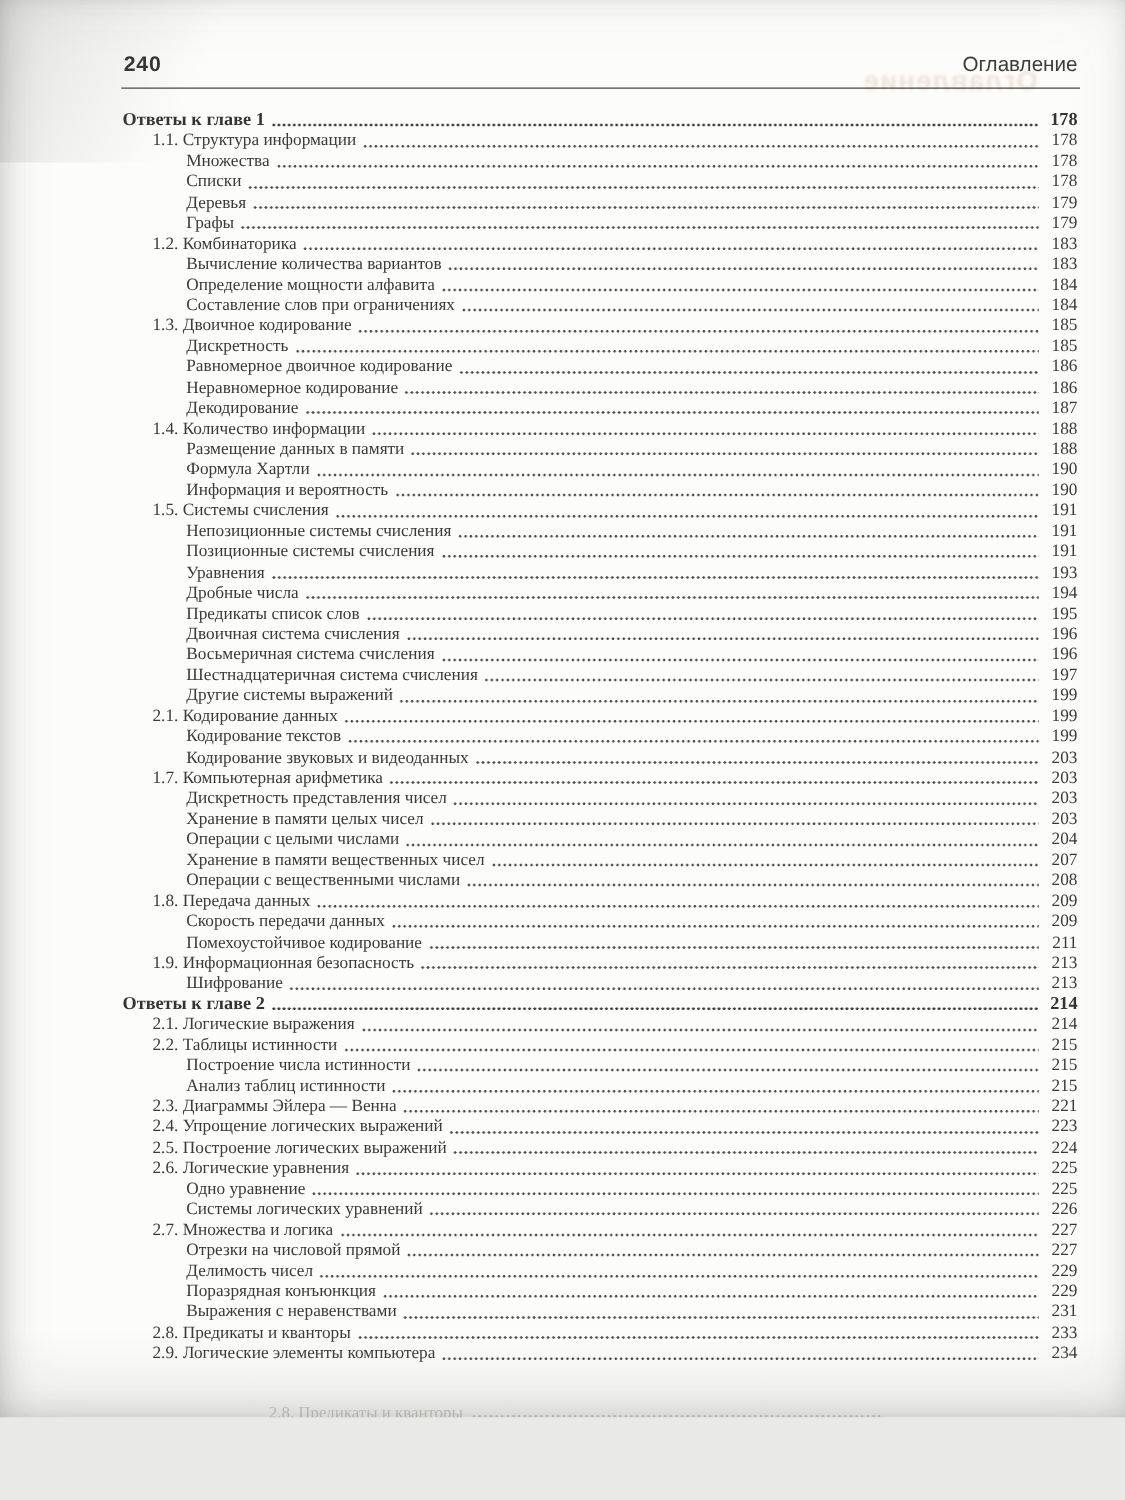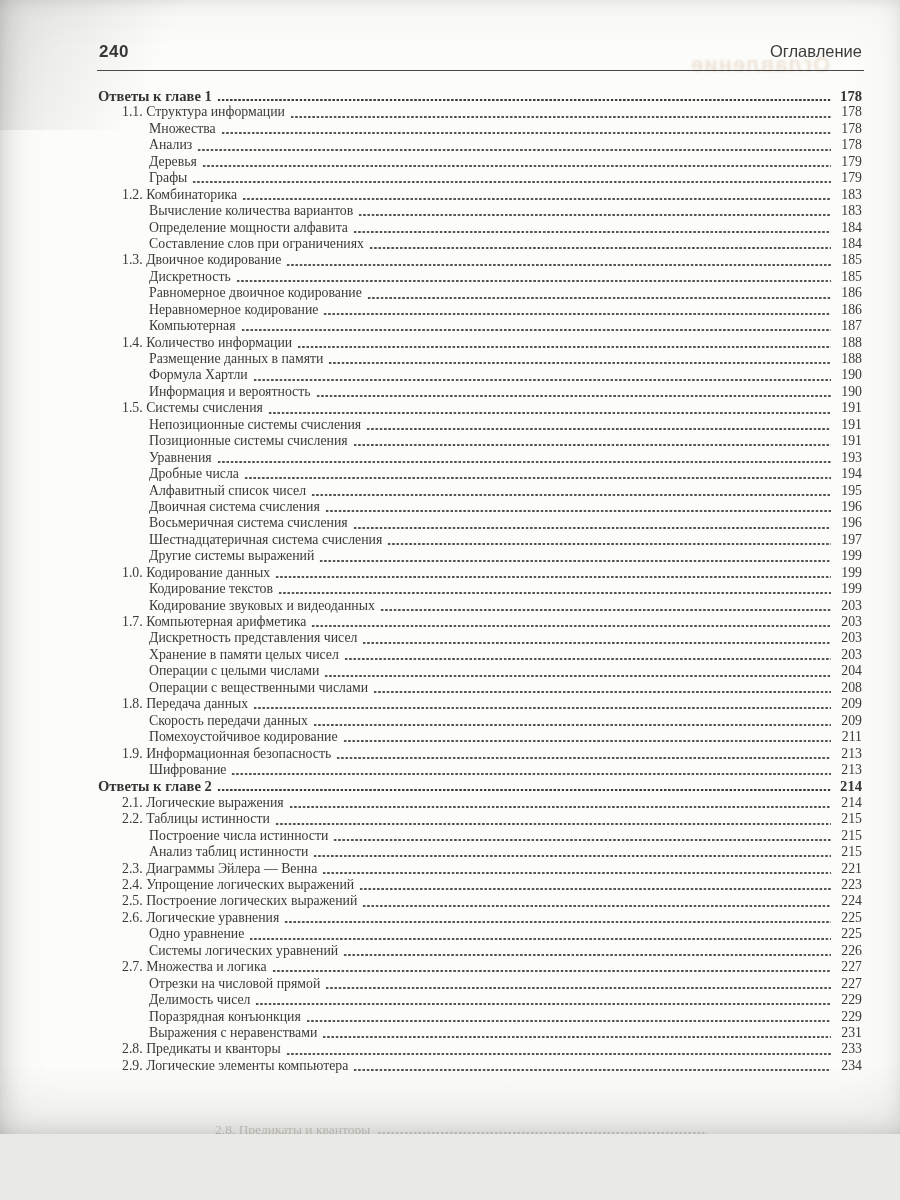--- a/index.html
+++ b/index.html
@@ -97,21 +97,21 @@
     <span class="lbl">1.1. Структура информации</span>
     <span class="leader"></span>
     <span class="pg">178</span>
   </div>
       <div class="row lvl2">
     <span class="lbl">Множества</span>
     <span class="leader"></span>
     <span class="pg">178</span>
   </div>
       <div class="row lvl2">
-    <span class="lbl">Анализ</span>
+    <span class="lbl">Списки</span>
     <span class="leader"></span>
     <span class="pg">178</span>
   </div>
       <div class="row lvl2">
     <span class="lbl">Деревья</span>
     <span class="leader"></span>
     <span class="pg">179</span>
   </div>
       <div class="row lvl2">
     <span class="lbl">Графы</span>
@@ -152,21 +152,21 @@
     <span class="lbl">Равномерное двоичное кодирование</span>
     <span class="leader"></span>
     <span class="pg">186</span>
   </div>
       <div class="row lvl2">
     <span class="lbl">Неравномерное кодирование</span>
     <span class="leader"></span>
     <span class="pg">186</span>
   </div>
       <div class="row lvl2">
-    <span class="lbl">Компьютерная</span>
+    <span class="lbl">Декодирование</span>
     <span class="leader"></span>
     <span class="pg">187</span>
   </div>
       <div class="row lvl1">
     <span class="lbl">1.4. Количество информации</span>
     <span class="leader"></span>
     <span class="pg">188</span>
   </div>
       <div class="row lvl2">
     <span class="lbl">Размещение данных в памяти</span>
@@ -202,21 +202,21 @@
     <span class="lbl">Уравнения</span>
     <span class="leader"></span>
     <span class="pg">193</span>
   </div>
       <div class="row lvl2">
     <span class="lbl">Дробные числа</span>
     <span class="leader"></span>
     <span class="pg">194</span>
   </div>
       <div class="row lvl2">
-    <span class="lbl">Алфавитный список чисел</span>
+    <span class="lbl">Предикаты список слов</span>
     <span class="leader"></span>
     <span class="pg">195</span>
   </div>
       <div class="row lvl2">
     <span class="lbl">Двоичная система счисления</span>
     <span class="leader"></span>
     <span class="pg">196</span>
   </div>
       <div class="row lvl2">
     <span class="lbl">Восьмеричная система счисления</span>
@@ -227,21 +227,21 @@
     <span class="lbl">Шестнадцатеричная система счисления</span>
     <span class="leader"></span>
     <span class="pg">197</span>
   </div>
       <div class="row lvl2">
     <span class="lbl">Другие системы выражений</span>
     <span class="leader"></span>
     <span class="pg">199</span>
   </div>
       <div class="row lvl1">
-    <span class="lbl">1.0. Кодирование данных</span>
+    <span class="lbl">2.1. Кодирование данных</span>
     <span class="leader"></span>
     <span class="pg">199</span>
   </div>
       <div class="row lvl2">
     <span class="lbl">Кодирование текстов</span>
     <span class="leader"></span>
     <span class="pg">199</span>
   </div>
       <div class="row lvl2">
     <span class="lbl">Кодирование звуковых и видеоданных</span>
@@ -260,20 +260,25 @@
   </div>
       <div class="row lvl2">
     <span class="lbl">Хранение в памяти целых чисел</span>
     <span class="leader"></span>
     <span class="pg">203</span>
   </div>
       <div class="row lvl2">
     <span class="lbl">Операции с целыми числами</span>
     <span class="leader"></span>
     <span class="pg">204</span>
+  </div>
+      <div class="row lvl2">
+    <span class="lbl">Хранение в памяти вещественных чисел</span>
+    <span class="leader"></span>
+    <span class="pg">207</span>
   </div>
       <div class="row lvl2">
     <span class="lbl">Операции с вещественными числами</span>
     <span class="leader"></span>
     <span class="pg">208</span>
   </div>
       <div class="row lvl1">
     <span class="lbl">1.8. Передача данных</span>
     <span class="leader"></span>
     <span class="pg">209</span>

